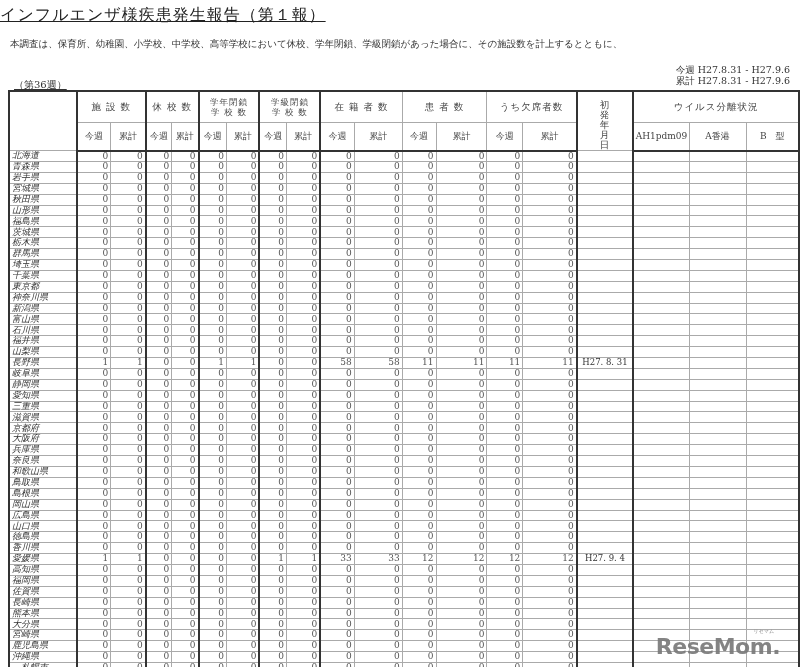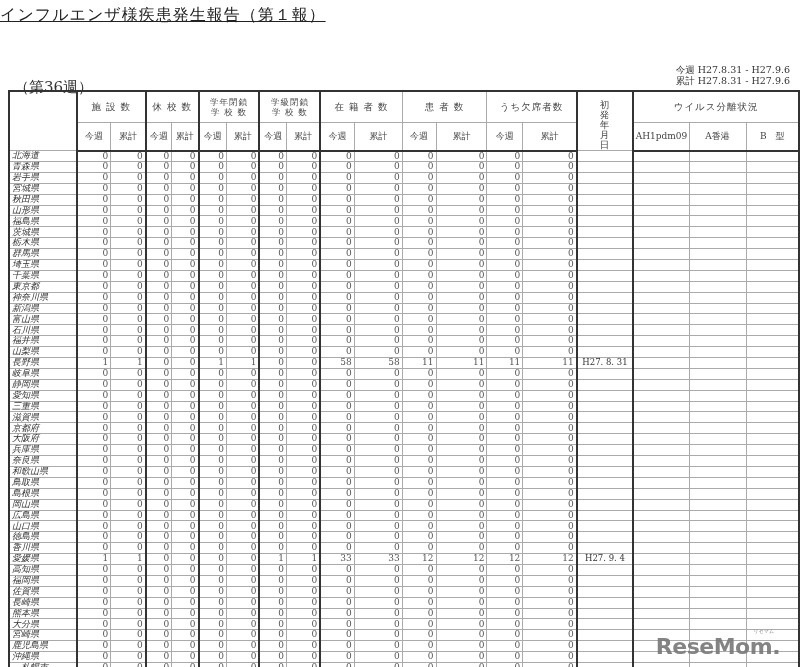--- a/index.html
+++ b/index.html
@@ -1,21 +1,21 @@
 <!DOCTYPE html>
 <html><head>
 <meta charset="utf-8">
 <style>
   * { box-sizing: border-box; margin: 0; padding: 0; }
   html, body { width: 800px; height: 667px; overflow: hidden; background: #ffffff; }
   body { font-family: "DejaVu Serif", "Liberation Serif", serif; color: #333; position: relative; }
   .title { position: absolute; left: 0; width: 800px; top: 5px; text-align: left; font-size: 16px; letter-spacing: 1px; color: #222; text-decoration: underline; }
   .desc { position: absolute; left: 10px; top: 38px; font-size: 9.5px; line-height: 11px; color: #333; }
   .dates { position: absolute; right: 10px; top: 64px; font-size: 9.5px; line-height: 11px; text-align: right; color: #333; }
-  .week { position: absolute; left: 14px; top: 78px; font-size: 15px; color: #333; }
+  .week { position: absolute; left: 14px; top: 78px; font-size: 10px; color: #333; text-decoration: underline; }
   table { position: absolute; left: 8px; top: 90px; border-collapse: collapse; table-layout: fixed; font-size: 9px; }
   td, th { border: 1px solid #aaa; overflow: hidden; white-space: nowrap; font-weight: normal; }
   th { text-align: center; color: #444; line-height: 10px; }
   .h1 th { height: 26px; font-size: 9.5px; letter-spacing: 1px; }
   .h2 th { height: 23px; font-size: 9px; }
   tbody td { height: 10.9px; line-height: 9.5px; padding: 0 2px; font-size: 9px; }
   td.num { text-align: right; color: #555; }
   td.name { text-align: left; color: #333; border-right: 2px solid #333; }
   td.date { text-align: center; font-size: 8.5px; }
   .br { border-right: 2px solid #333 !important; }
@@ -25,20 +25,21 @@
   .outer-l { border-left: 2px solid #333 !important; font-style: italic; }
   .logo { position: absolute; right: 20px; bottom: 8px; font-family: "DejaVu Sans", "Liberation Sans", sans-serif; font-weight: bold; font-size: 22px; color: #7a7a7a; letter-spacing: -0.5px; opacity: 0.92; }
   .logo-sub { position: absolute; right: 26px; bottom: 33px; font-size: 5px; color: #888; font-family: "DejaVu Sans", sans-serif; }
 </style>
 </head>
 <body>
 
 <div class="title">インフルエンザ様疾患発生報告（第１報）</div>
 
 <div class="desc">
+  <div>本調査は、保育所、幼稚園、小学校、中学校、高等学校において休校、学年閉鎖、学級閉鎖があった場合に、その施設数を計上するとともに、</div>
 </div>
 
 <div class="dates">
   <div>今週 H27.8.31 - H27.9.6</div>
   <div>累計 H27.8.31 - H27.9.6</div>
 </div>
 
 <div class="week">（第36週）</div>
 
 <table>

